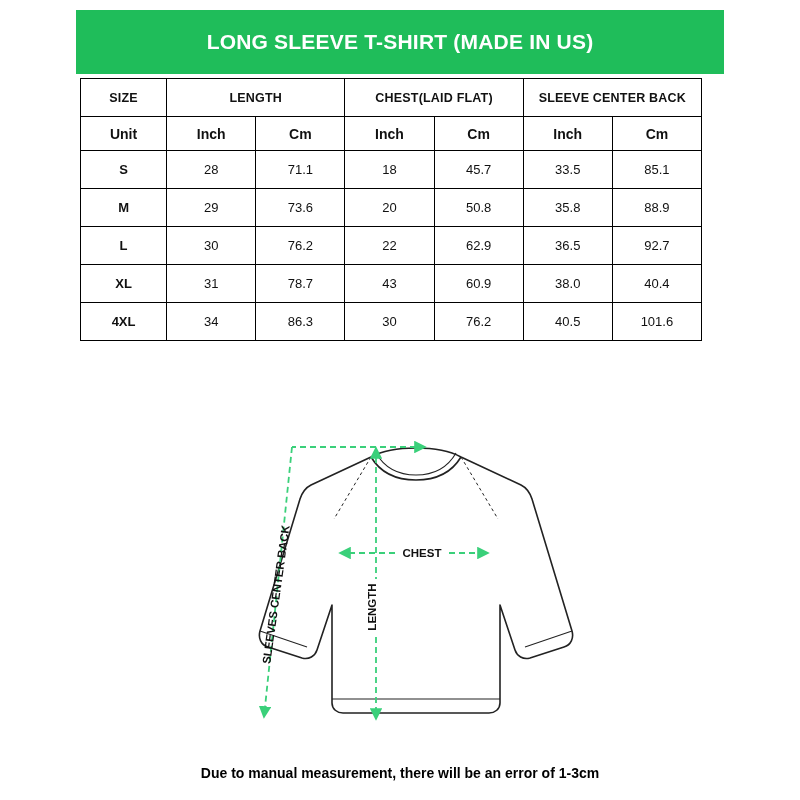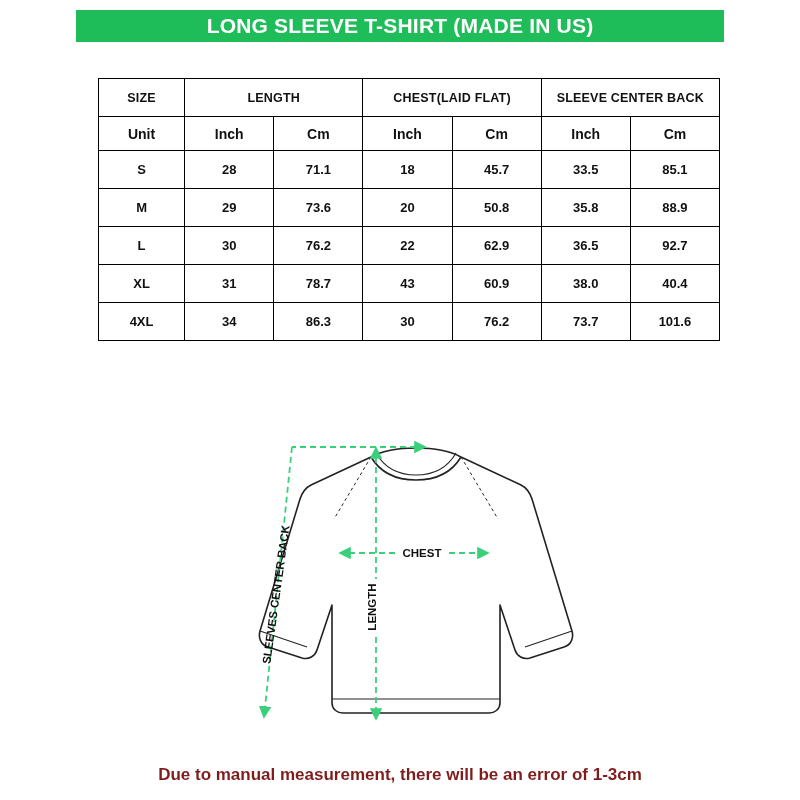--- a/index.html
+++ b/index.html
@@ -19,38 +19,38 @@
     height: 800px;
     box-sizing: border-box;
   }
 
   
   .header-bar {
     position: absolute;
     left: 76px;
     top: 10px;
     width: 648px;
-    height: 32px;
+    height: 64px;
     background: #1fbd5a;
     display: flex;
     align-items: center;
     justify-content: center;
   }
   .header-title {
     color: #ffffff;
     font-size: 21px;
     font-weight: bold;
     letter-spacing: 0.2px;
     text-align: center;
   }
 
   
   .table-wrap {
     position: absolute;
-    left: 98px;
+    left: 80px;
     top: 78px;
     width: 644px;
   }
   table.size-table {
     border-collapse: collapse;
     width: 622px;
     table-layout: fixed;
   }
   table.size-table td,
   table.size-table th {
@@ -63,42 +63,42 @@
     height: 37px;
   }
   table.size-table th {
     font-weight: bold;
     font-size: 12.5px;
     letter-spacing: 0.2px;
   }
   .col-size   { width: 86px; }
   .col-meas   { width: 89px; }
   td.rowhead  { font-weight: bold; font-size: 13.5px; }
-  td.val      { font-weight: bold; font-size: 13.5px; }
+  td.val      { font-weight: normal; font-size: 13.5px; }
   tr.unit-row td { font-weight: bold; font-size: 14px; height: 33px; }
 
   
   .diagram {
     position: absolute;
     left: 0;
     top: 415px;
     width: 800px;
     height: 330px;
     padding-left: 24px;
   }
 
   
   .footer-note {
     position: absolute;
     left: 0;
     top: 765px;
     width: 800px;
     text-align: center;
-    color: #7f1d1d;
-    font-size: 17px;
+    color: #000000;
+    font-size: 14px;
     font-weight: bold;
   }
 </style>
 </head>
 <body>
 
 <div class="page">
 
   <div class="header-bar">
     <div class="header-title">LONG SLEEVE T-SHIRT (MADE IN US)</div>
@@ -168,21 +168,21 @@
           <td class="val">60.9</td>
           <td class="val">38.0</td>
           <td class="val">40.4</td>
         </tr>
         <tr>
           <td class="rowhead">4XL</td>
           <td class="val">34</td>
           <td class="val">86.3</td>
           <td class="val">30</td>
           <td class="val">76.2</td>
-          <td class="val">73.7</td>
+          <td class="val">40.5</td>
           <td class="val">101.6</td>
         </tr>
       </tbody>
     </table>
   </div>
 
   <div class="diagram">
     <svg width="800" height="330" viewBox="0 0 800 330" xmlns="http://www.w3.org/2000/svg">
       <defs>
         <marker id="arrHead" markerWidth="7" markerHeight="7" refX="6" refY="3.5" orient="auto" markerUnits="strokeWidth">

